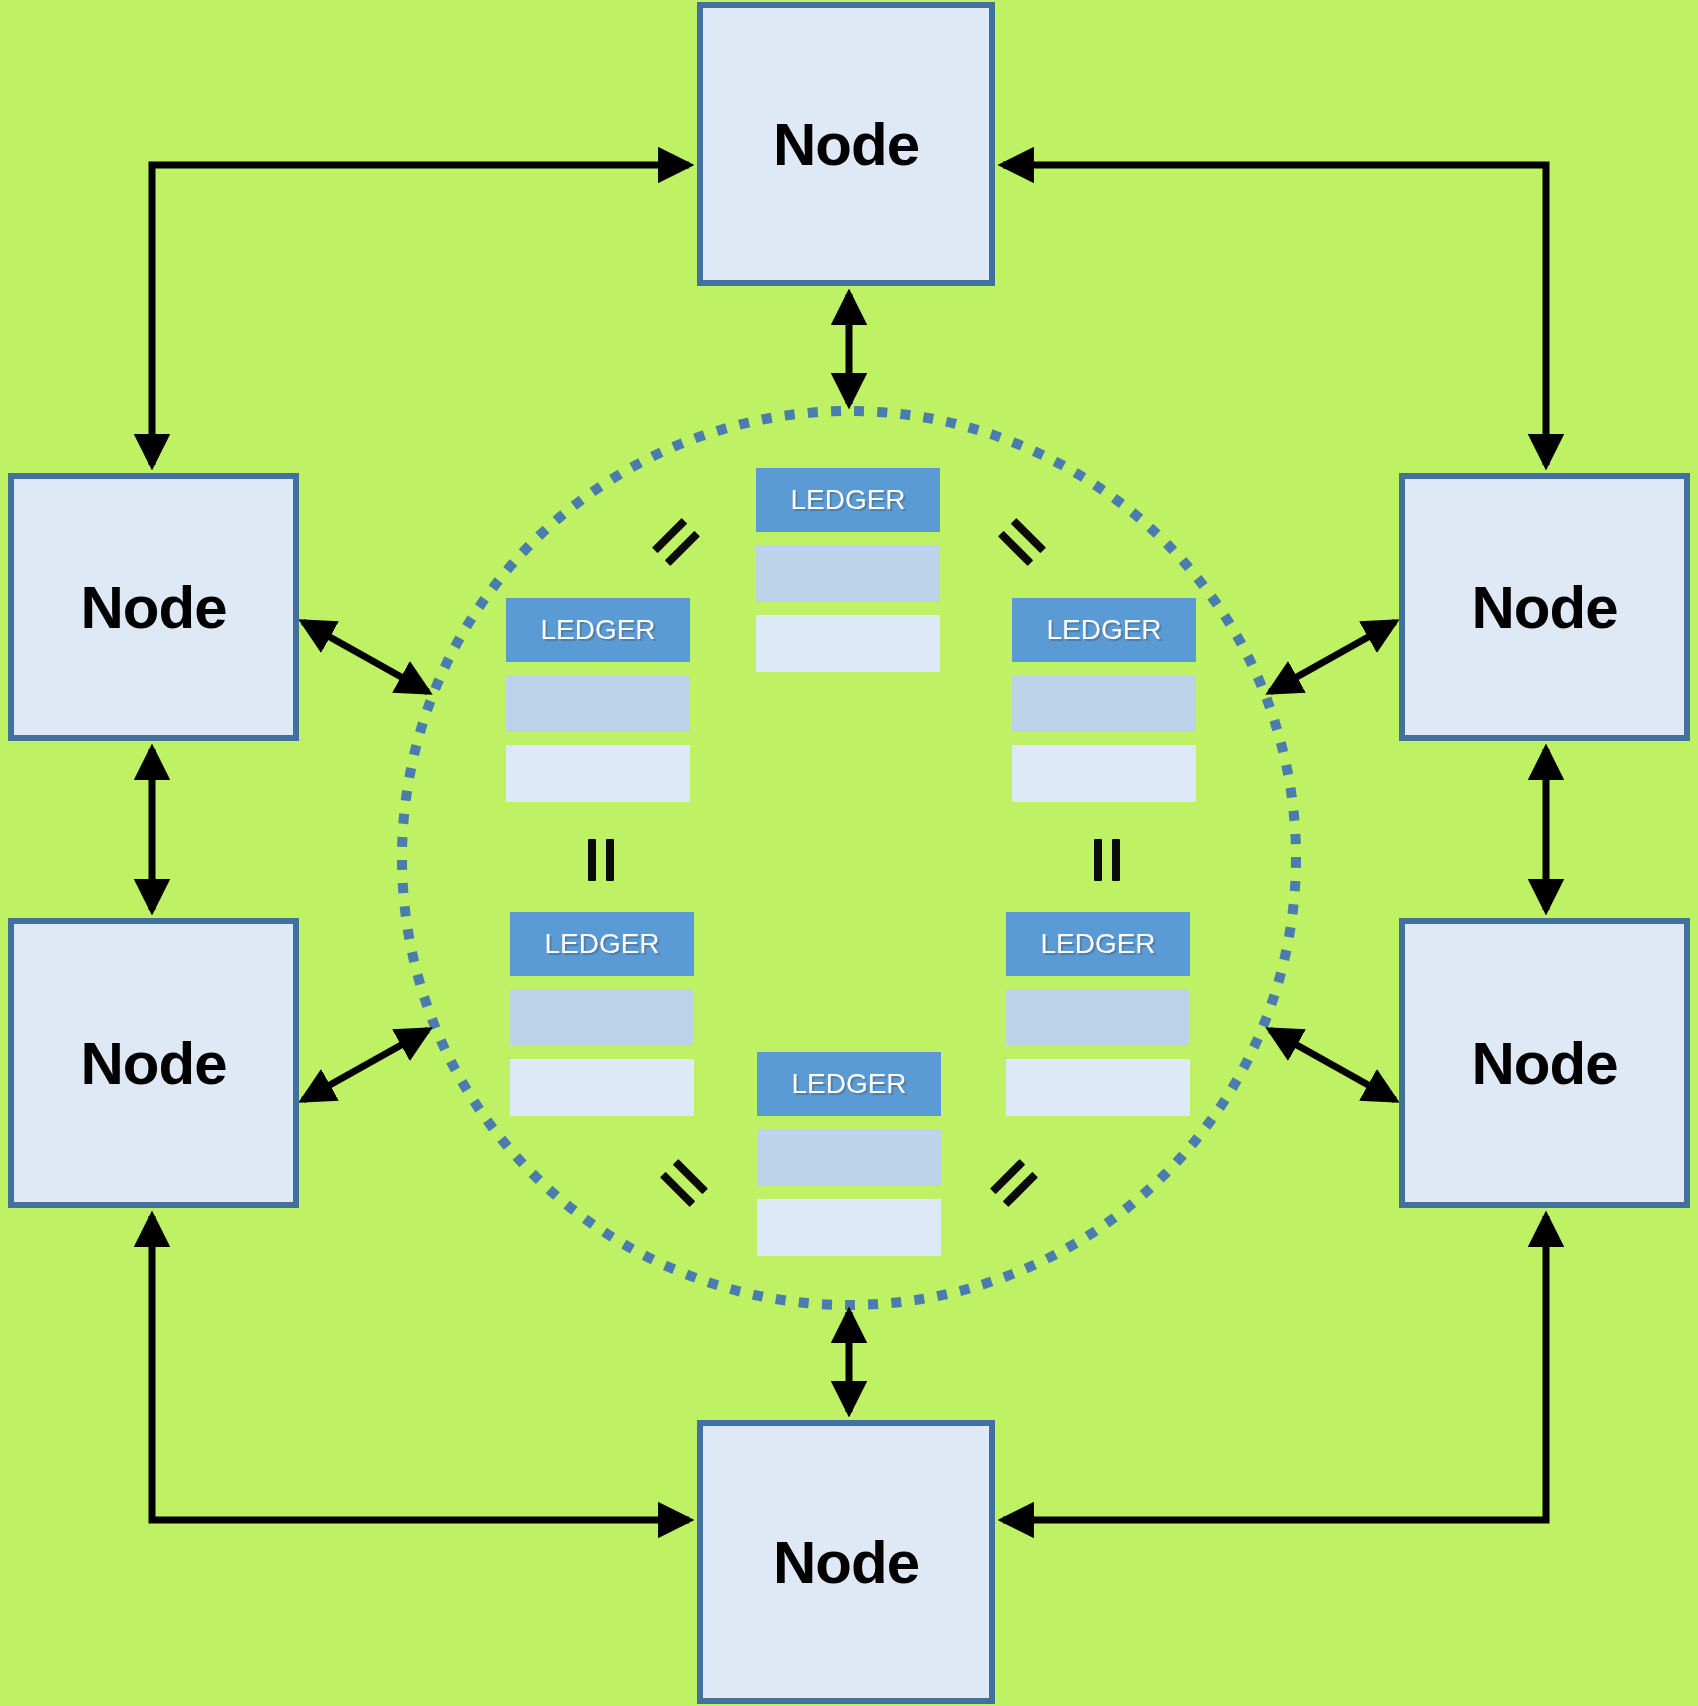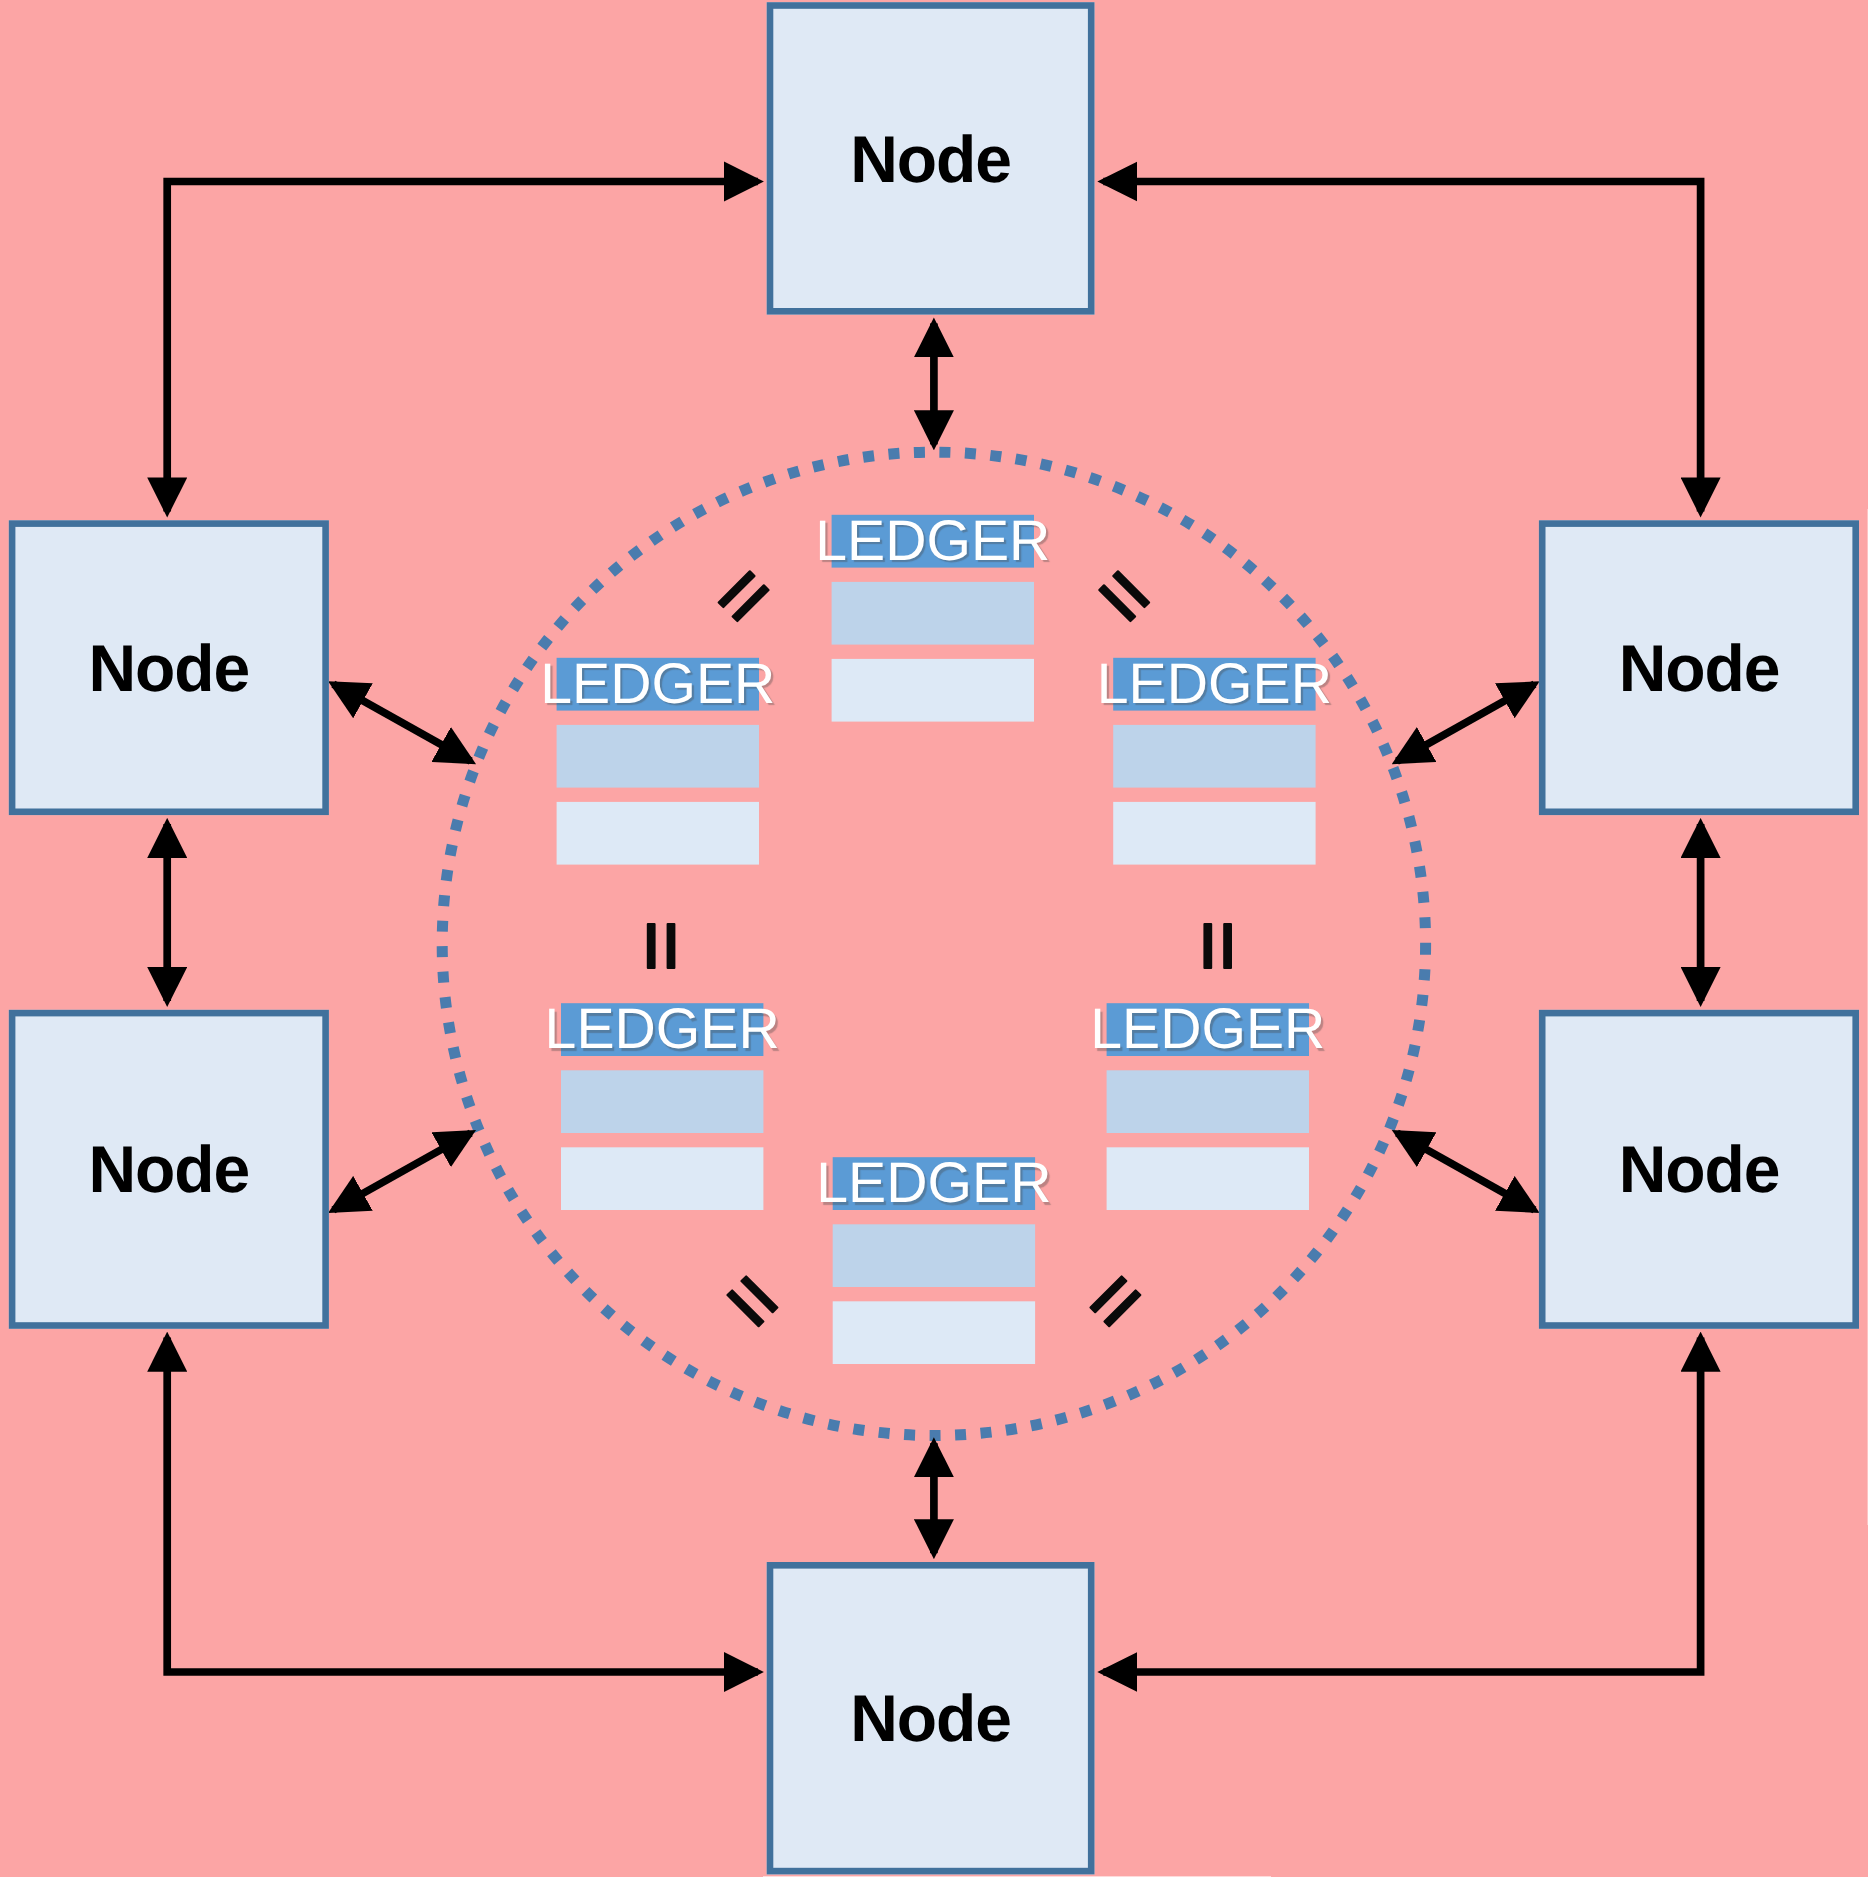--- a/index.html
+++ b/index.html
@@ -1,19 +1,19 @@
 <!DOCTYPE html>
 <html><head>
 <meta charset="utf-8">
 <style>
   html,body{margin:0;padding:0;background:#ffffff;}
   .stage{
     position:relative;
     width:1698px;height:1706px;
-    background:#fca5a5;
+    background:#bef264;
     font-family:"Liberation Sans",sans-serif;
     overflow:hidden;
   }
   .stage svg{position:absolute;left:0;top:0;}
 
   
   .node{
     position:absolute;
     background:#dfe9f5;
     border:6px solid #41719c;
@@ -26,22 +26,22 @@
   .n-top        {left:697px; top:2px;    width:298px;height:284px;}
   .n-bottom     {left:697px; top:1420px; width:298px;height:284px;}
   .n-upper-left {left:8px;   top:473px;  width:291px;height:268px;}
   .n-lower-left {left:8px;   top:918px;  width:291px;height:290px;}
   .n-upper-right{left:1399px;top:473px;  width:291px;height:268px;}
   .n-lower-right{left:1399px;top:918px;  width:291px;height:290px;}
 
   
   .ledger{position:absolute;width:184px;}
   .ledger-header{
-    height:48px;background:#5b9bd5;color:#ffffff;
-    font-size:52px;letter-spacing:0;
+    height:64px;background:#5b9bd5;color:#ffffff;
+    font-size:28px;letter-spacing:0;
     display:flex;align-items:center;justify-content:center;
     text-shadow:2px 2px 1px rgba(70,70,70,.35);
   }
   .ledger-row{height:57px;margin-top:13px;}
   .row-med  {background:#bdd3ea;}
   .row-light{background:#dde9f6;}
   .l-top-center   {left:756px; top:468px;}
   .l-upper-left   {left:506px; top:598px;}
   .l-upper-right  {left:1012px;top:598px;}
   .l-lower-left   {left:510px; top:912px;}

